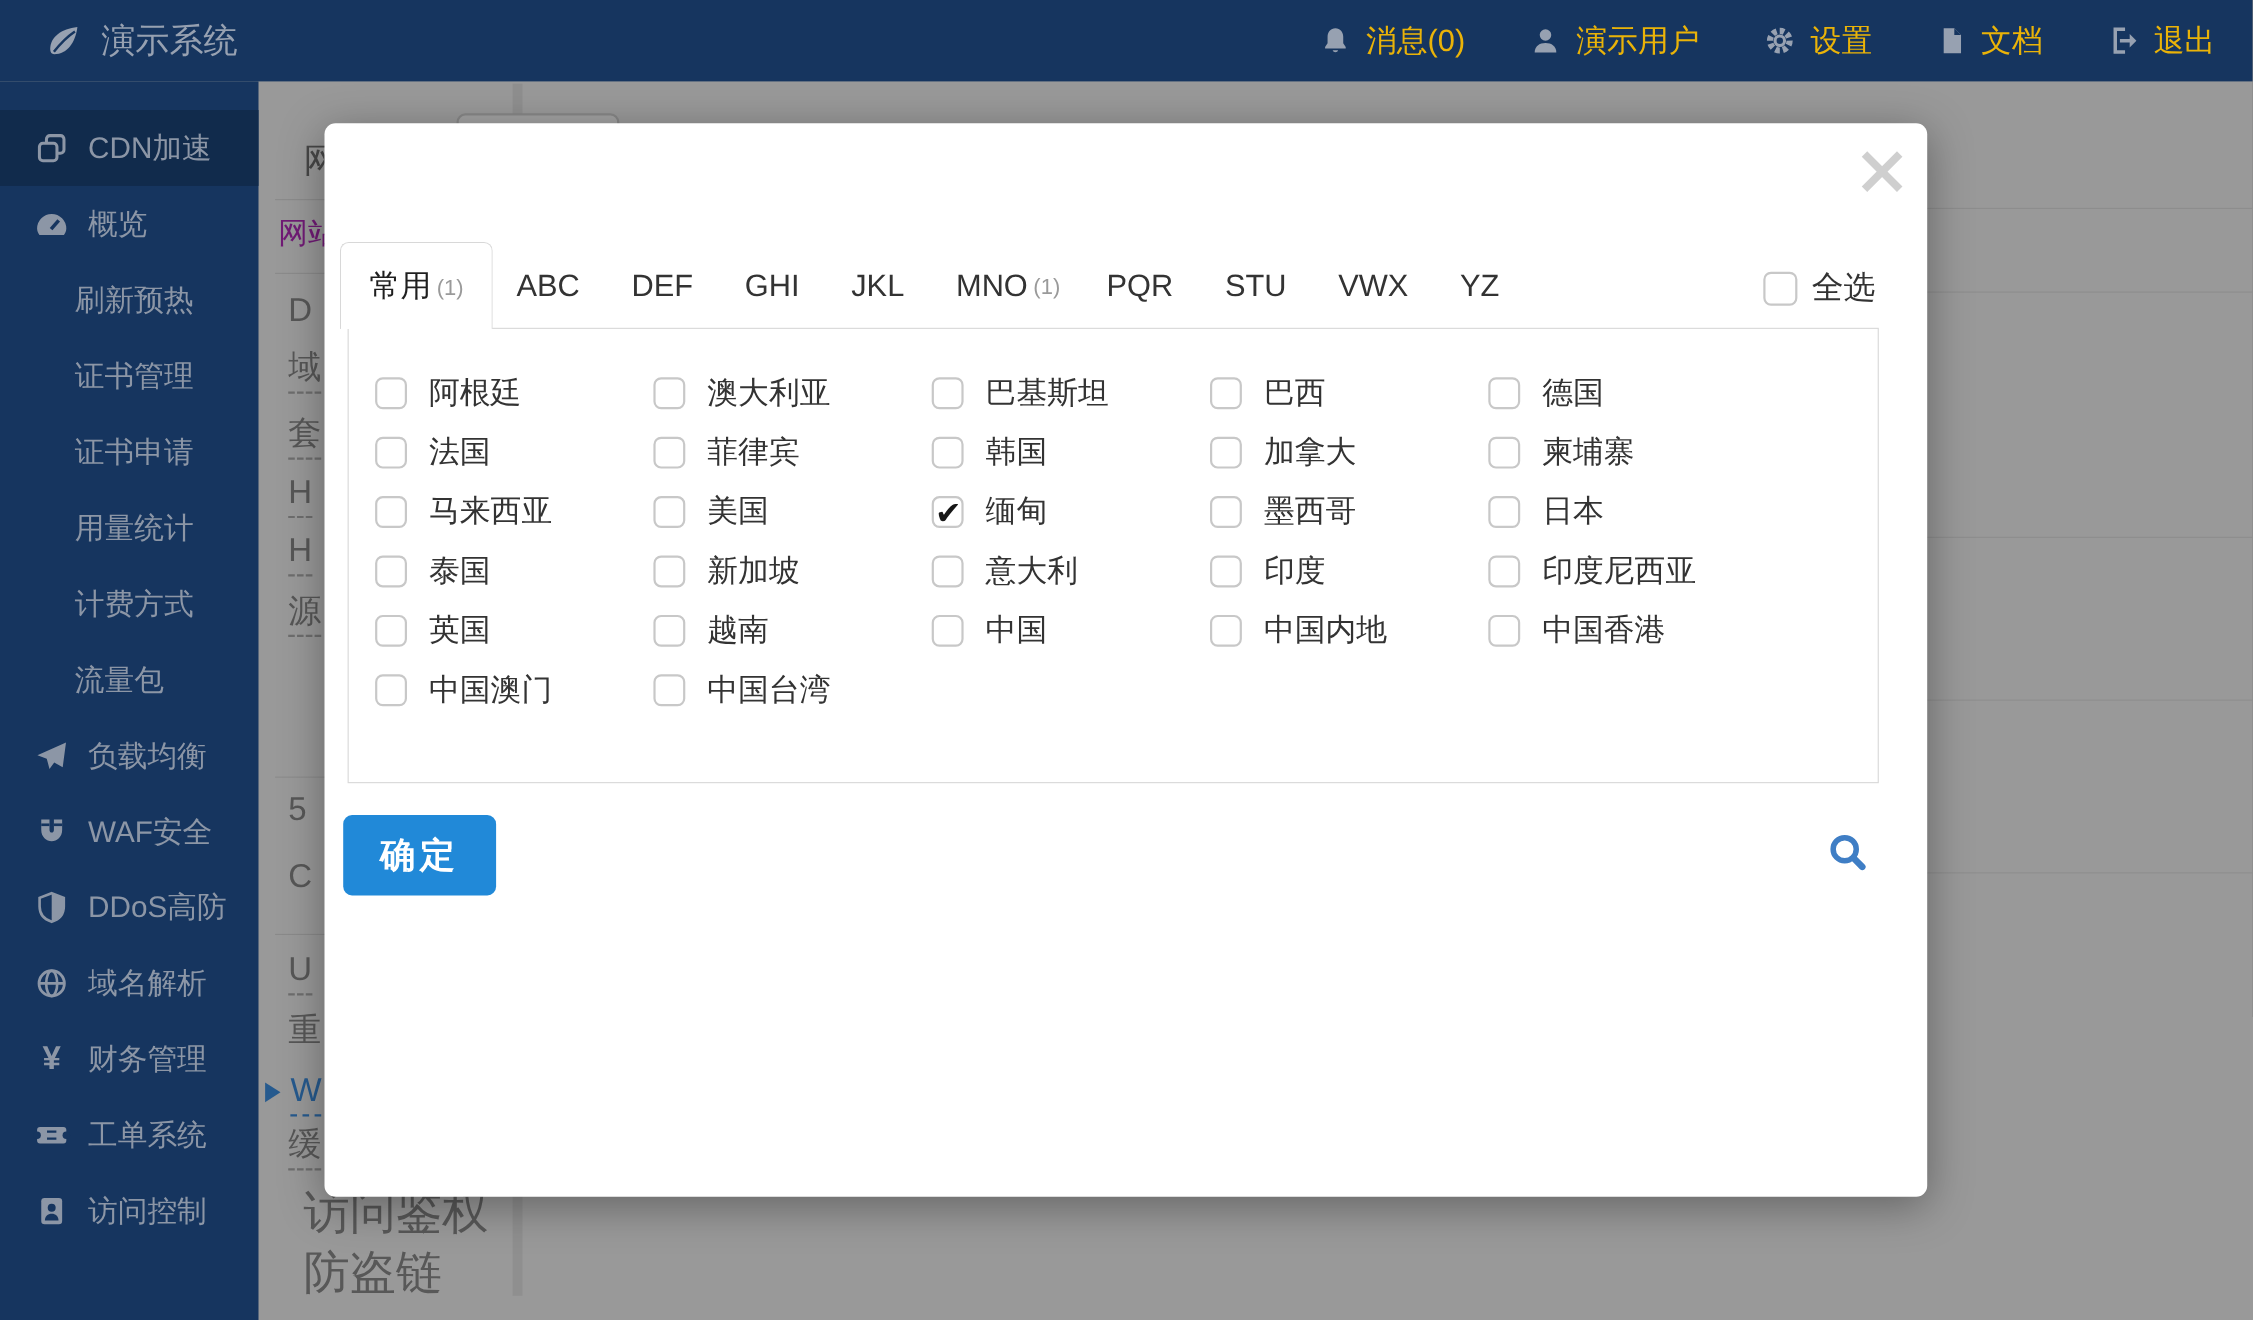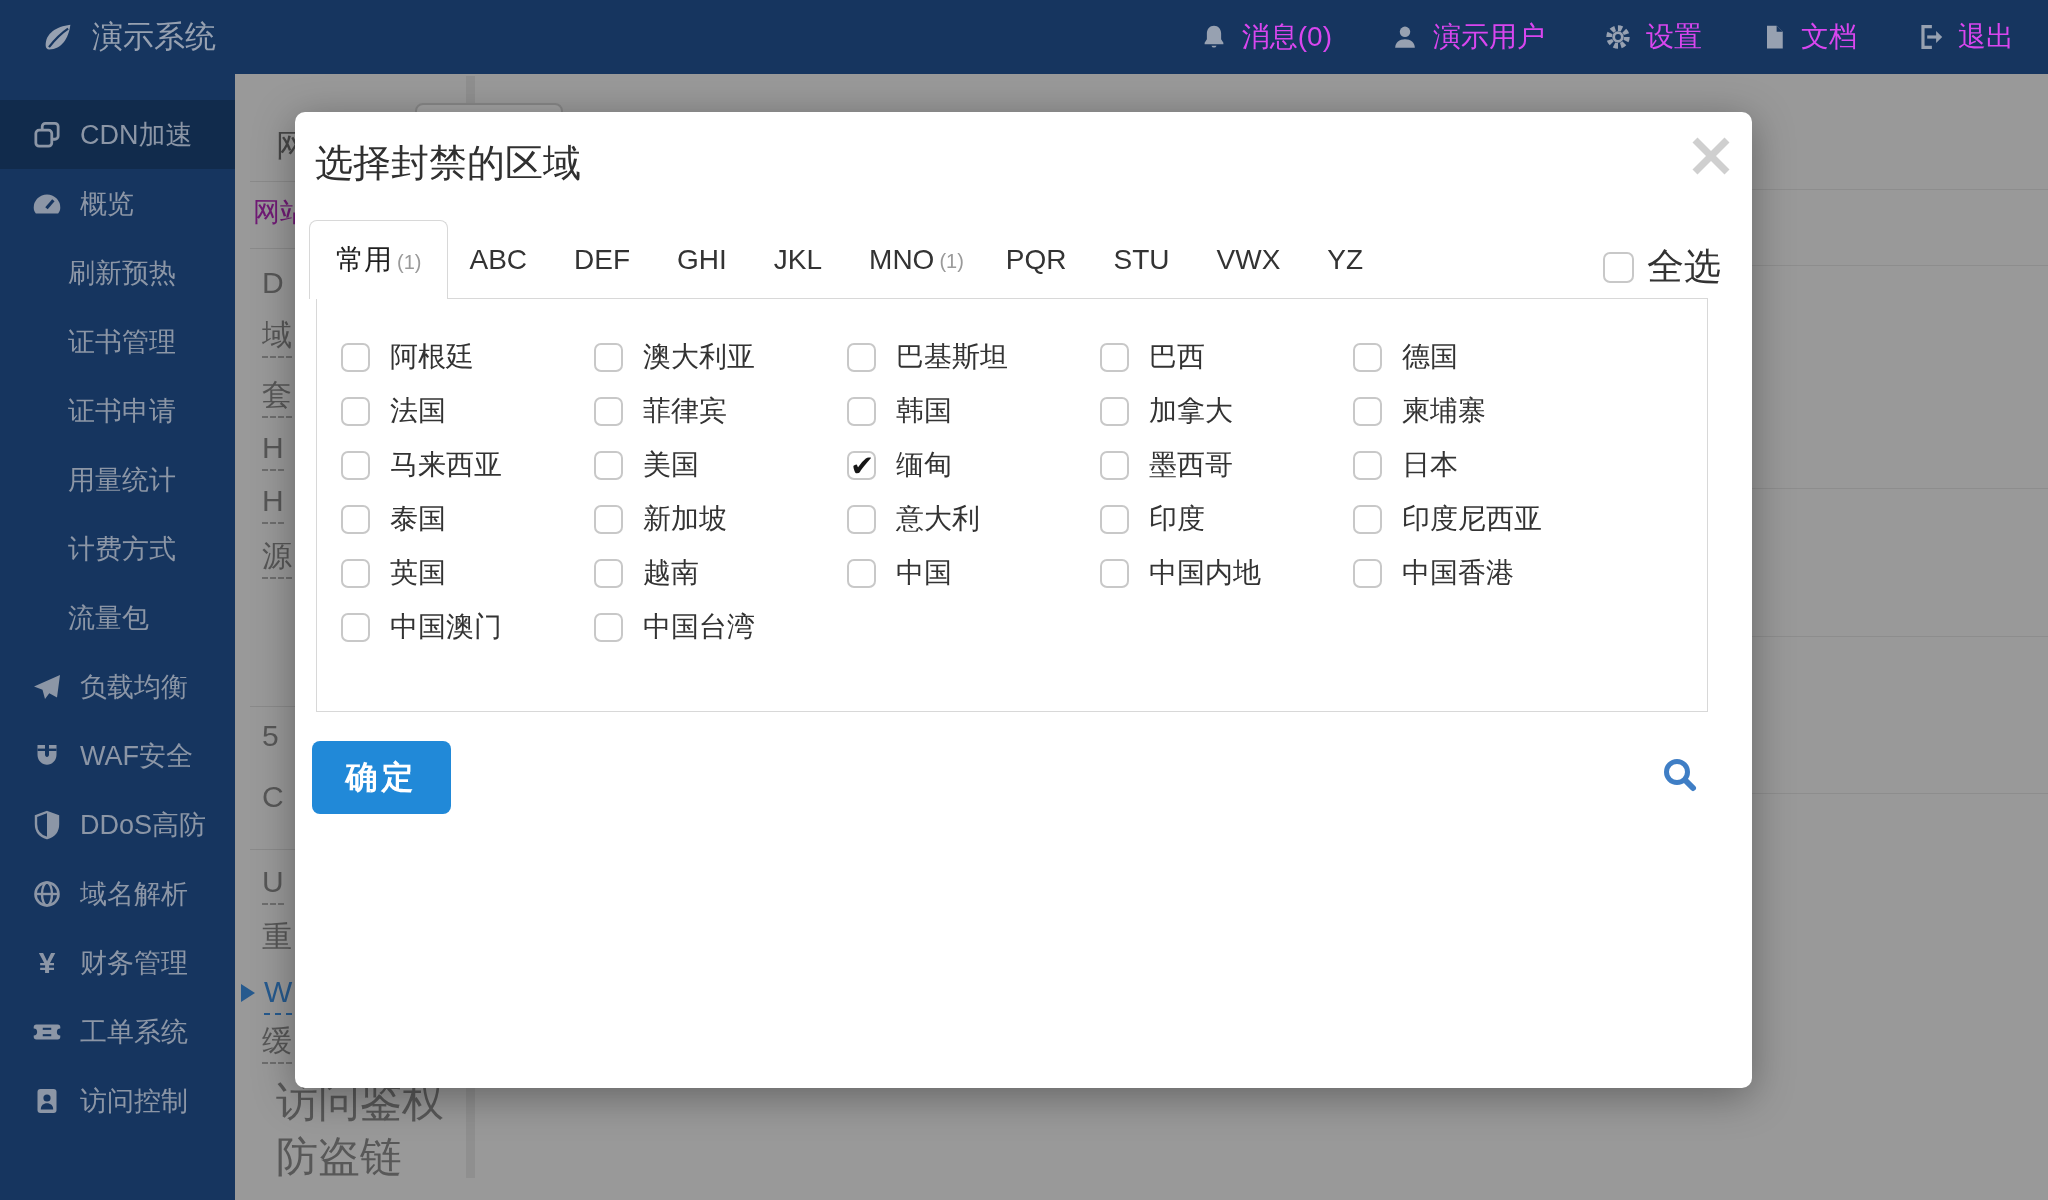--- a/index.html
+++ b/index.html
@@ -3,21 +3,21 @@
 <meta charset="utf-8">
 <style>
   html,body{margin:0;padding:0;background:#777;}
   *{box-sizing:border-box;font-family:"Liberation Sans","DejaVu Sans",sans-serif;}
   #page{position:relative;width:2048px;height:1200px;overflow:hidden;background:#999;}
 
   
   #topbar{position:absolute;left:0;top:0;width:2048px;height:74px;background:#16355f;z-index:5;display:flex;align-items:center;justify-content:space-between;}
   .brand{display:flex;align-items:center;gap:16px;padding-left:40px;color:#97a1b1;font-size:31px;}
   .topmenu{display:flex;align-items:center;gap:58px;padding-right:34px;}
-  .topitem{display:flex;align-items:center;gap:13px;color:#d946ef;font-size:28px;cursor:pointer;}
+  .topitem{display:flex;align-items:center;gap:13px;color:#eab308;font-size:28px;cursor:pointer;}
   .topitem svg,.brand svg{display:block;}
 
   
   #sidebar{position:absolute;left:0;top:74px;width:235px;height:1126px;background:#16355f;z-index:4;padding-top:26px;}
   .sideitem{height:69px;display:flex;align-items:center;color:#8c96a6;font-size:27px;cursor:pointer;padding-left:30px;gap:16px;}
   .sideitem.active{background:#112b4c;}
   .sideitem.sub{padding-left:68px;}
   .sideitem .sicon{width:34px;height:34px;display:flex;align-items:center;justify-content:center;flex:none;}
   .yen{font-size:30px;font-weight:700;color:#8c96a6;}
 
@@ -38,21 +38,21 @@
   #modal{position:absolute;left:295px;top:112px;width:1457px;height:976px;background:#fff;border-radius:10px;box-shadow:0 8px 40px rgba(0,0,0,.35);z-index:10;}
   #modal-title{position:absolute;left:20px;top:26px;font-size:38px;color:#303030;}
   #close-x{position:absolute;left:1388px;top:16px;width:56px;height:56px;cursor:pointer;}
 
   #tabrow{position:absolute;left:14px;top:108px;height:79px;display:flex;align-items:stretch;z-index:2;}
   .tab{display:flex;align-items:center;padding:0 21px;font-size:28px;color:#333;cursor:pointer;}
   .tab .cnt{font-size:20px;color:#9a9a9a;margin-left:5px;margin-top:4px;}
   .tab.active{font-weight:normal;color:#1f1f1f;background:#fff;border:1px solid #d8d8d8;border-bottom:none;border-radius:8px 8px 0 0;padding:0 26px;}
 
   #selectall{position:absolute;left:1308px;top:130px;display:flex;align-items:center;gap:13px;cursor:pointer;}
-  #selectall .lbl{font-size:37px;color:#333;}
+  #selectall .lbl{font-size:29px;color:#333;}
 
   .cb{width:31px;height:31px;border:2px solid #c8c8c8;border-radius:7px;background:#fff;flex:none;position:relative;}
   .region .cb{width:29px;height:29px;}
   .region.checked .cb::after{content:"\2714";position:absolute;left:1px;top:-4px;font-size:29px;font-weight:bold;color:#161616;}
 
   #panel{position:absolute;left:21px;top:186px;width:1392px;height:414px;border:1px solid #d8d8d8;background:#fff;z-index:1;}
   #grid{display:grid;grid-template-columns:repeat(5,253px);grid-auto-rows:54px;padding:31px 0 0 24px;align-items:center;}
   .region{display:flex;align-items:center;gap:20px;cursor:pointer;}
   .region .rlabel{font-size:28px;color:#333;white-space:nowrap;}
 
@@ -251,21 +251,20 @@
   <div class="bgdivider" style="top:849px;"></div>
   <div class="bgtext" style="left:262px;top:867px;"><span class="dashed">U</span></div>
   <div class="bgtext" style="left:262px;top:922px;">重</div>
   <div class="tri-right" style="left:241px;top:984px;"></div>
   <div class="bgtext bluedim" style="left:264px;top:977px;"><span class="dashed" style="border-color:#265a8e;">W</span></div>
   <div class="bgtext" style="left:262px;top:1026px;"><span class="dashed">缓</span></div>
   <div class="bgtext big" style="left:276px;top:1081px;">访问鉴权</div>
   <div class="bgtext big" style="left:276px;top:1136px;">防盗链</div>
 
   <div id="modal">
-    <div id="modal-title">选择封禁的区域</div>
 
     <div id="close-x">
       <svg width="56" height="56" viewBox="0 0 56 56">
         <line x1="12" y1="12" x2="44" y2="44" stroke="#cfcfcf" stroke-width="7"></line>
         <line x1="44" y1="12" x2="12" y2="44" stroke="#cfcfcf" stroke-width="7"></line>
       </svg>
     </div>
 
     <div id="tabrow">
 

